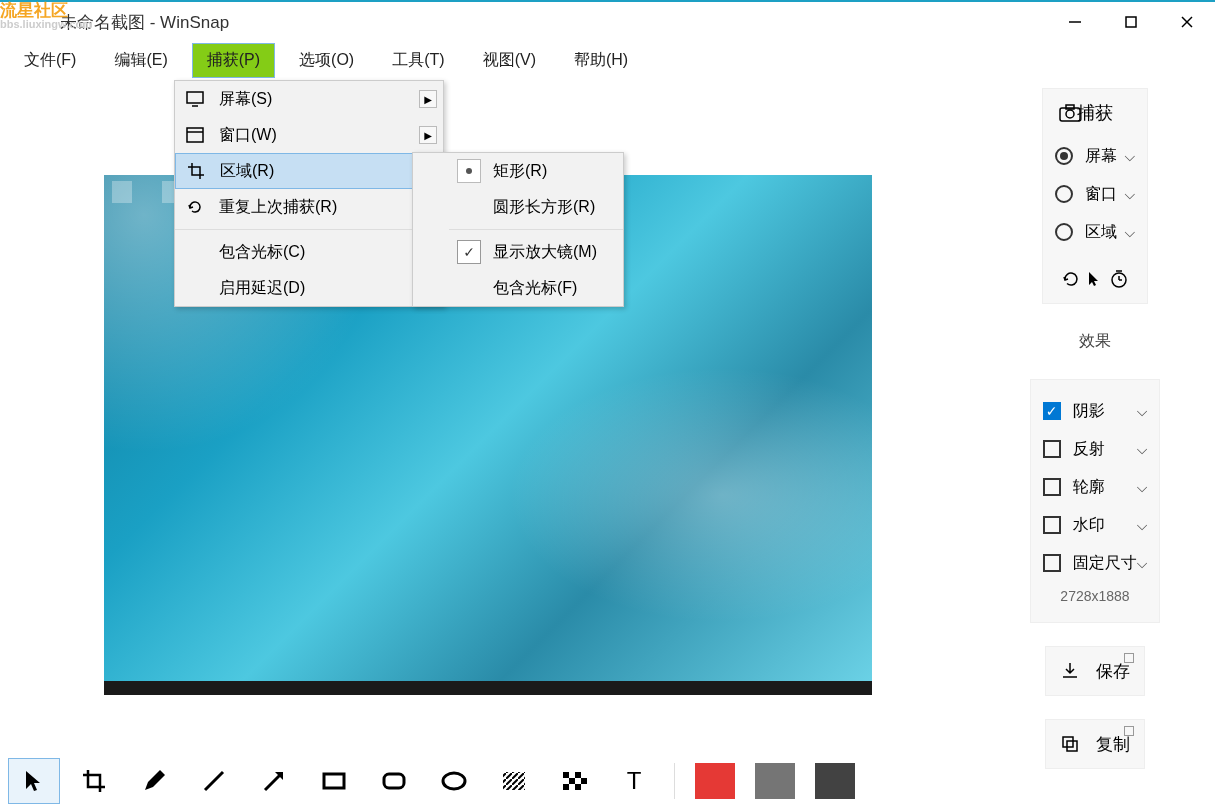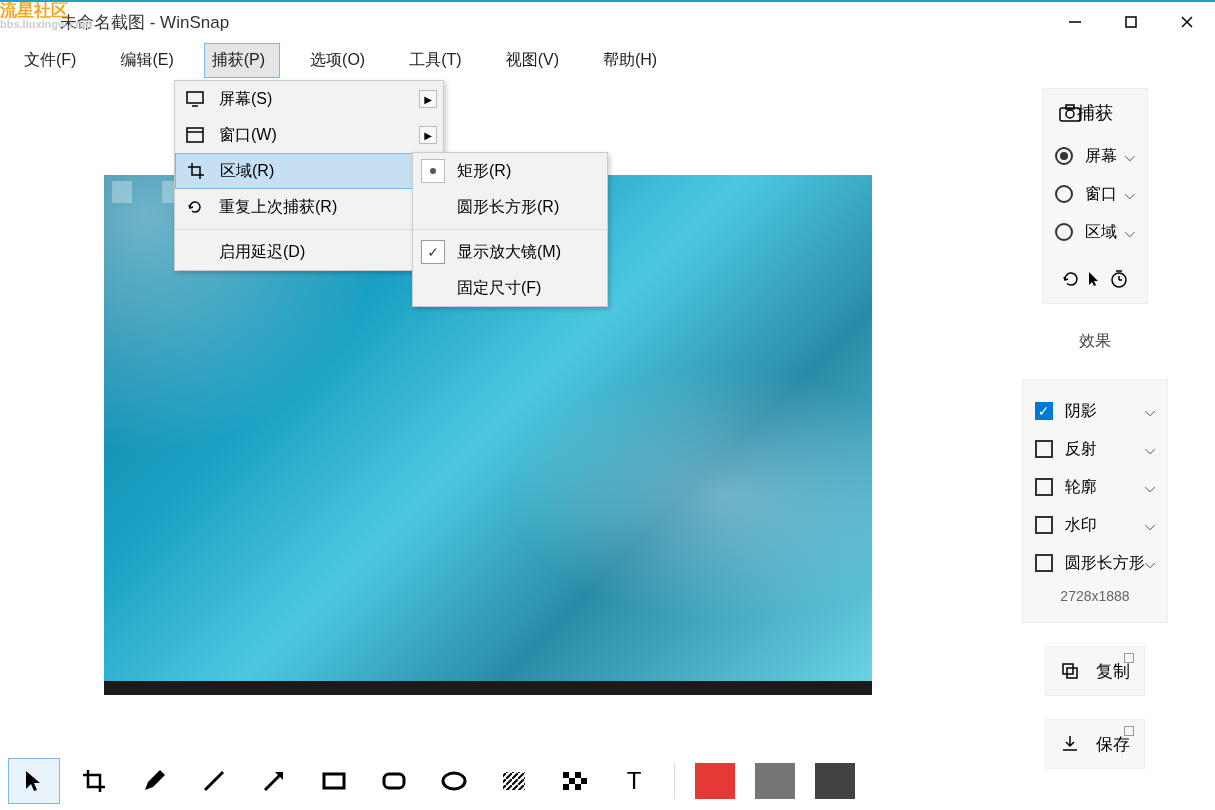--- a/index.html
+++ b/index.html
@@ -6,27 +6,27 @@
 body { width: 1215px; height: 810px; background: #fff; overflow: hidden; position: relative; }
 
 .titlebar { height: 42px; display: flex; align-items: center; border-top: 2px solid #1da0c4; position: relative; }
 .watermark { position: absolute; left: 0; top: 0; font-size: 17px; color: #f5a623; font-weight: bold; line-height: 1; }
 .watermark .sub { font-size: 11px; color: #ccc; display: block; }
 .title-text { font-size: 17px; color: #333; margin-left: 60px; }
 .win-controls { position: absolute; right: 0; top: 0; display: flex; }
 .win-btn { width: 56px; height: 40px; display: flex; align-items: center; justify-content: center; }
 .win-btn svg { width: 14px; height: 14px; }
 
-.menubar { height: 36px; display: flex; align-items: center; padding: 0 10px; gap: 16px; }
+.menubar { height: 36px; display: flex; align-items: center; padding: 0 10px; gap: 10px; }
 .menu-item { padding: 6px 14px; font-size: 16px; color: #222; cursor: default; }
-.menu-item.open { background: #e5e5e5; border: 1px solid #7fb8e6; padding-left: 7px; }
+.menu-item.open { background: #84cc16; border: 1px solid #7fb8e6; }
 
 .dropdown { position: absolute; background: #f2f2f2; border: 1px solid #ccc; box-shadow: 2px 2px 5px rgba(0,0,0,.2); z-index: 100; }
 .dd1 { left: 174px; top: 80px; width: 270px; }
-.dd2 { left: 412px; top: 152px; width: 196px; }
+.dd2 { left: 412px; top: 152px; width: 212px; padding-left: 36px; }
 .dd-row { height: 36px; display: flex; align-items: center; padding: 0 8px; font-size: 16px; position: relative; }
 .dd-row.highlight { background: #c6dff3; border: 1px solid #7fb8e6; }
 .dd-icon { width: 24px; display: flex; justify-content: center; margin-right: 12px; }
 .dd-arrow { position: absolute; right: 6px; width: 18px; height: 18px; border: 1px solid #bbb; display: flex; align-items: center; justify-content: center; font-size: 10px; background: #f8f8f8; }
 .dd-row.highlight .dd-arrow { background: #c6dff3; border-color: #7fb8e6; }
 .dd-sep { height: 1px; background: #ddd; margin: 4px 0; }
 .dd-check { width: 24px; height: 24px; border: 1px solid #999; display: flex; align-items: center; justify-content: center; margin-right: 12px; font-size: 14px; color: #333; background: #fff; }
 .dd-bullet { width: 24px; height: 24px; border: 1px solid #bbb; display: flex; align-items: center; justify-content: center; margin-right: 12px; background: #fff; }
 .dd-bullet::after { content: ""; width: 6px; height: 6px; background: #555; border-radius: 50%; }
 .dd-spacer { width: 36px; }
@@ -142,41 +142,45 @@
         <svg width="18" height="18" viewBox="0 0 18 18">
           <path d="M4 9a5 5 0 1 1 2 4" fill="none" stroke="#000" stroke-width="1.5"></path>
           <path d="M3 7l1 3 3-1" fill="none" stroke="#000" stroke-width="1.5"></path>
         </svg>
       </span>
       <span>重复上次捕获(R)</span>
     </div>
     <div class="dd-sep"></div>
     <div class="dd-row">
       <span class="dd-spacer"></span>
+      <span>包含光标(C)</span>
+    </div>
+    <div class="dd-row">
+      <span class="dd-spacer"></span>
       <span>启用延迟(D)</span>
     </div>
   </div>
 
 <div class="dropdown dd2" id="dd2">
     <div class="dd-row">
       <span class="dd-bullet"></span>
       <span>矩形(R)</span>
     </div>
     <div class="dd-row">
       <span class="dd-spacer"></span>
       <span>圆形长方形(R)</span>
     </div>
     <div class="dd-sep"></div>
     <div class="dd-row">
       <span class="dd-check">✓</span>
       <span>显示放大镜(M)</span>
     </div>
     <div class="dd-row">
       <span class="dd-spacer"></span>
-      <span>固定尺寸(F)</span>
+      <span>包含光标(F)</span>
     </div>
   </div>
 
 <div class="canvas-area">
   <div class="screenshot">
     <div class="desk-icons">
         <div class="di"></div>
         <div class="di"></div>
         <div class="di"></div>
         <div class="di"></div>
@@ -255,45 +259,45 @@
           <span>轮廓</span>
           <span class="chev">⌵</span>
         </div>
         <div class="check-row">
           <span class="checkbox"></span>
           <span>水印</span>
           <span class="chev">⌵</span>
         </div>
         <div class="check-row">
           <span class="checkbox"></span>
-          <span>圆形长方形</span>
+          <span>固定尺寸</span>
           <span class="chev">⌵</span>
         </div>
       </div>
     <div class="dims">2728x1888</div>
+  </div>
+
+  <div class="action-btn">
+    <span class="ic">
+        <svg width="20" height="20" viewBox="0 0 20 20">
+          <path d="M10 2v10M6 8l4 4 4-4M3 16h14" fill="none" stroke="#000" stroke-width="1.5"></path>
+        </svg>
+      </span>
+    <span style="flex:1;text-align:center">保存</span>
+    <span class="sq"></span>
   </div>
 
   <div class="action-btn">
     <span class="ic">
         <svg width="20" height="20" viewBox="0 0 20 20">
           <rect x="3" y="3" width="10" height="10" fill="none" stroke="#000" stroke-width="1.5"></rect>
           <rect x="7" y="7" width="10" height="10" fill="none" stroke="#000" stroke-width="1.5"></rect>
         </svg>
       </span>
     <span style="flex:1;text-align:center">复制</span>
-    <span class="sq"></span>
-  </div>
-
-  <div class="action-btn">
-    <span class="ic">
-        <svg width="20" height="20" viewBox="0 0 20 20">
-          <path d="M10 2v10M6 8l4 4 4-4M3 16h14" fill="none" stroke="#000" stroke-width="1.5"></path>
-        </svg>
-      </span>
-    <span style="flex:1;text-align:center">保存</span>
     <span class="sq"></span>
   </div>
 </div>
 
 <div class="toolbar">
   <div class="tb-btn sel">
       <svg width="28" height="28" viewBox="0 0 28 28">
         <path d="M6 4l0 18 5-5 3 7 3-1-3-7 6 0z" fill="#000"></path>
       </svg>
     </div>

